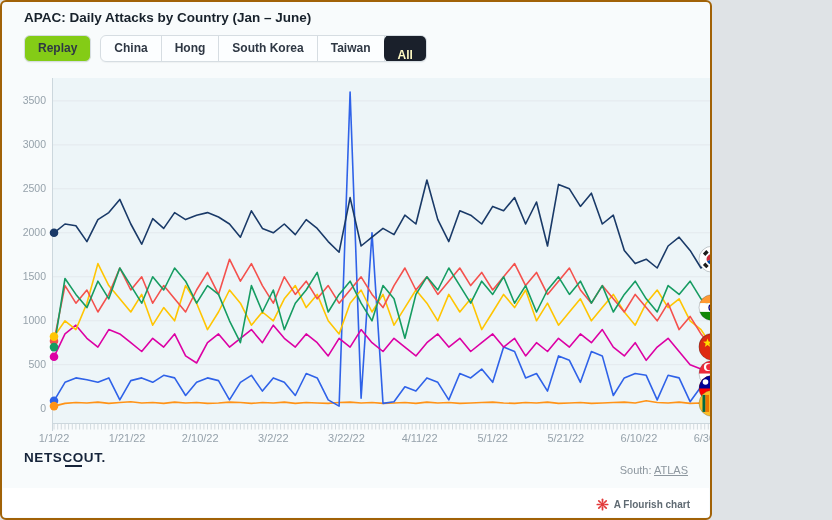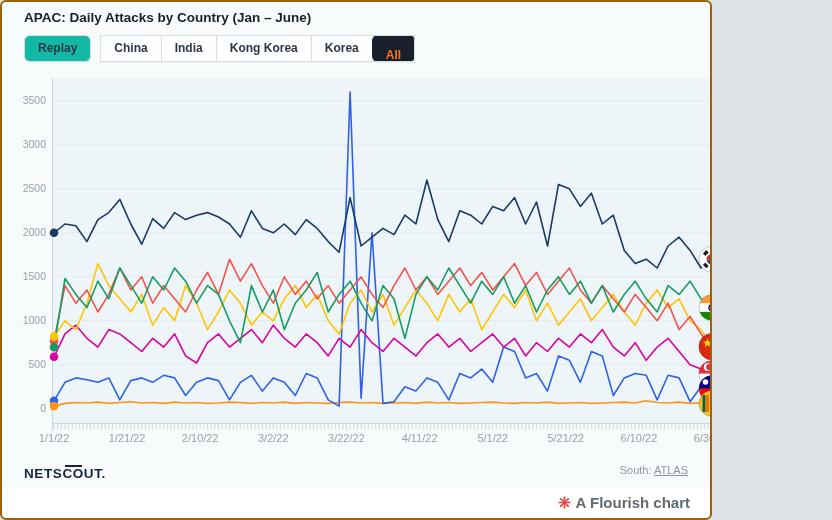--- a/index.html
+++ b/index.html
@@ -1,55 +1,55 @@
 <!DOCTYPE html>
 <html><head>
 <meta charset="utf-8">
 <style>
   html,body{margin:0;padding:0;background:#dfe3e6;font-family:"Liberation Sans",sans-serif;}
   #frame{position:relative;width:712px;height:520px;background:#f8fbfc;border:2px solid #a16207;
          border-radius:6px;box-sizing:border-box;overflow:hidden;}
   #title{position:absolute;left:22px;top:8px;font-size:13.5px;font-weight:bold;color:#17212b;}
   #controls{position:absolute;left:22px;top:33px;display:flex;align-items:stretch;height:27px;}
   .btn{font-family:"Liberation Sans",sans-serif;font-size:12px;font-weight:bold;color:#2f3844;
-       background:#14b8a6;border:1px solid #d6dde2;cursor:pointer;padding:0 13px;line-height:25px;}
+       background:#84cc16;border:1px solid #d6dde2;cursor:pointer;padding:0 13px;line-height:25px;}
   #replay-btn{border-radius:6px;margin-right:9px;box-shadow:0 1px 1px rgba(0,0,0,0.04);}
-  #filter-group{display:flex;border:1px solid #d6dde2;border-radius:0;background:#fcfeff;
+  #filter-group{display:flex;border:1px solid #d6dde2;border-radius:6px;background:#fcfeff;
                 overflow:hidden;box-shadow:0 1px 1px rgba(0,0,0,0.04);}
   #filter-group .seg-btn{border:none;border-right:1px solid #d6dde2;background:transparent;}
   #filter-group .seg-btn:last-child{border-right:none;}
-  #filter-group .seg-btn.active{background:#1a202b;color:#f97316;border-radius:6px;margin:-1px;
+  #filter-group .seg-btn.active{background:#1a202b;color:#fef9c3;border-radius:6px;margin:-1px;
                 padding:8px 14px;position:relative;z-index:2;}
   #chart-svg{position:absolute;left:0;top:0;}
   #chart-svg text{font-family:"Liberation Sans",sans-serif;fill:#96a2ab;}
   #chart-svg text.ylab{font-size:10.5px;}
   #chart-svg text.xlab{font-size:11px;}
   #footer-strip{position:absolute;left:1px;right:1px;bottom:1px;height:29px;background:#ffffff;}
-  #brand{position:absolute;left:22px;top:464px;font-size:13.5px;font-weight:bold;color:#16243a;
+  #brand{position:absolute;left:22px;top:448px;font-size:13.5px;font-weight:bold;color:#16243a;
          letter-spacing:0.6px;}
   #brand-bar{position:absolute;left:63px;top:463px;width:17px;height:2px;background:#16243a;}
   #data-source{position:absolute;right:22px;top:462px;font-size:11px;color:#8d979f;}
   #data-source a{color:#8d979f;text-decoration:underline;cursor:pointer;margin-top:13px;}
-  #flourish{position:absolute;right:20px;bottom:7px;font-size:15px;font-weight:bold;color:#5f6a72;
+  #flourish{position:absolute;right:20px;bottom:7px;font-size:10px;font-weight:bold;color:#5f6a72;
             display:flex;align-items:center;gap:5px;}
 </style>
 </head>
 <body>
 
 <div id="frame">
 
   <div id="title">APAC: Daily Attacks by Country (Jan – June)</div>
 
   <div id="controls">
     <button class="btn" id="replay-btn">Replay</button>
     <div id="filter-group">
         <button class="btn seg-btn">China</button>
-        <button class="btn seg-btn">India</button>
-        <button class="btn seg-btn">Kong Korea</button>
-        <button class="btn seg-btn">Korea</button>
+        <button class="btn seg-btn">Hong</button>
+        <button class="btn seg-btn">South Korea</button>
+        <button class="btn seg-btn">Taiwan</button>
         <button class="btn seg-btn active">All</button>
       </div>
   </div>
 
   <svg id="chart-svg" width="832" height="520" viewBox="0 0 832 520">
       <rect x="50" y="76" width="779" height="346" fill="#edf5f8"></rect>
       <line x1="50" x2="794" y1="362.7" y2="362.7" stroke="#e3e9ed" stroke-width="1"></line>
       <line x1="50" x2="794" y1="318.8" y2="318.8" stroke="#e3e9ed" stroke-width="1"></line>
       <line x1="50" x2="794" y1="274.8" y2="274.8" stroke="#e3e9ed" stroke-width="1"></line>
       <line x1="50" x2="794" y1="230.8" y2="230.8" stroke="#e3e9ed" stroke-width="1"></line>

